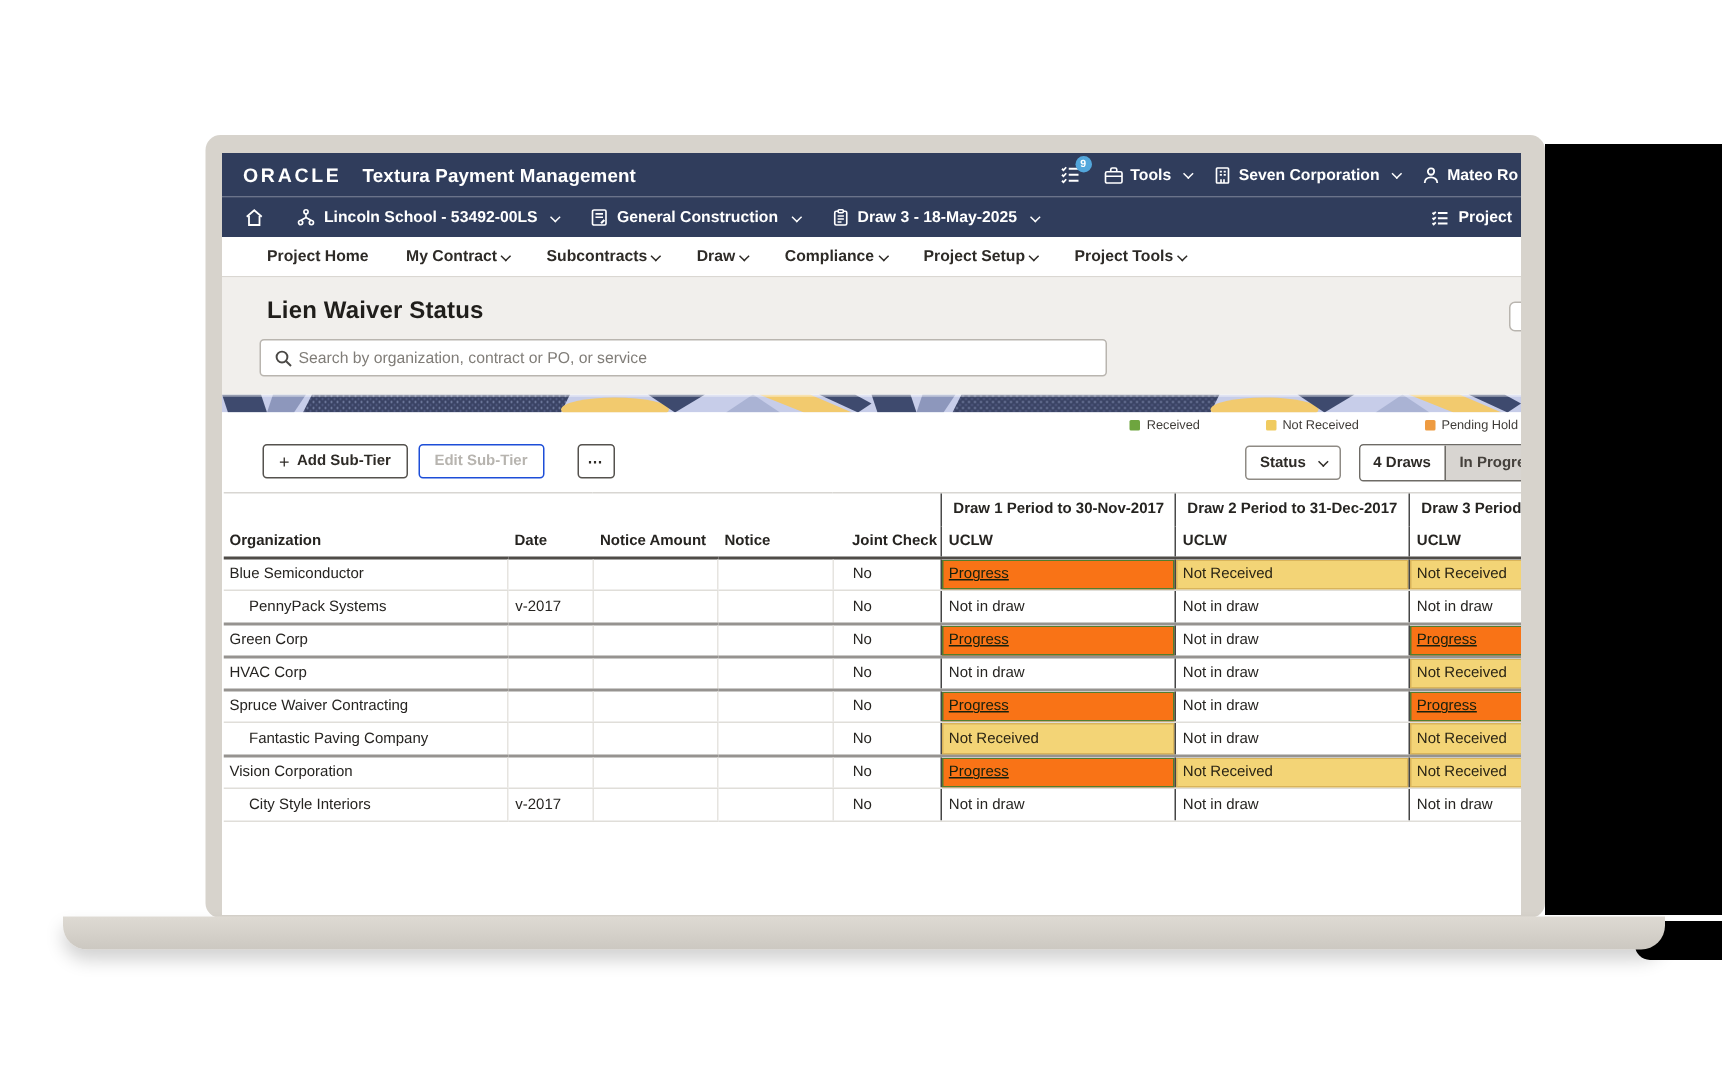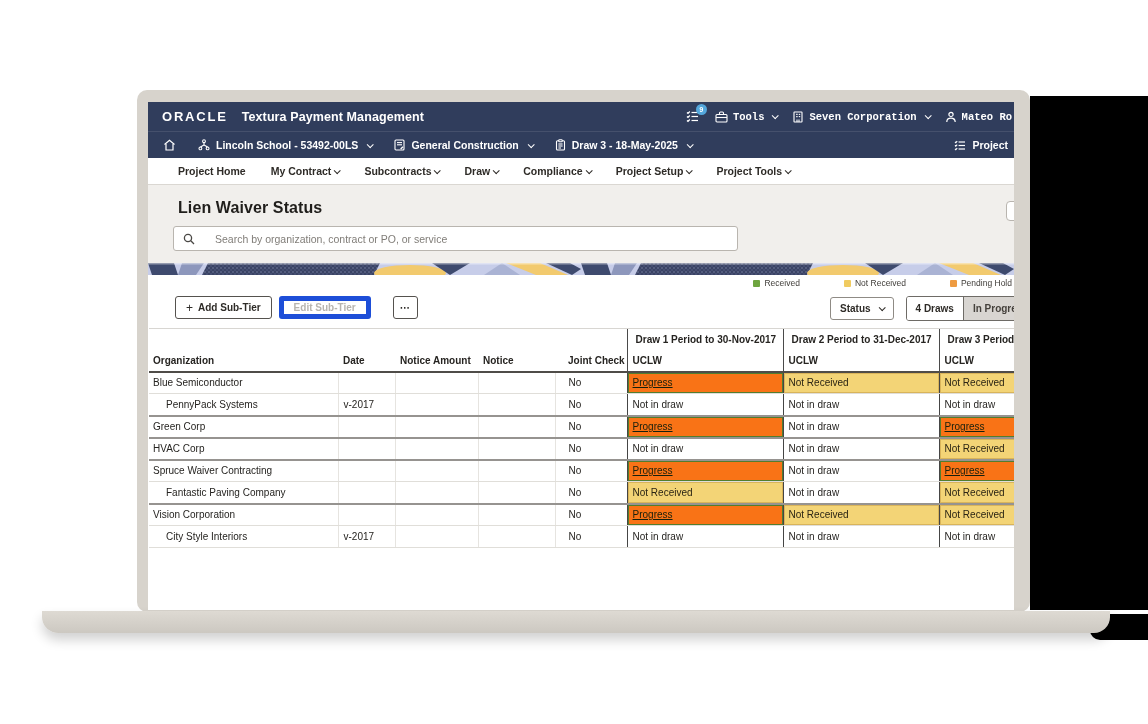--- a/index.html
+++ b/index.html
@@ -14,21 +14,21 @@
   .black-panel  { position:absolute; left:1030px; top:96px; width:118px; height:514px; background:#000; }
   .black-corner { position:absolute; left:1090px; top:614px; width:58px; height:26px; background:#000; border-radius:0 0 0 10px; }
 
   
   .app { position:absolute; left:148px; top:102px; width:866px; height:508px; background:#fff; overflow:hidden; font-size:11px; color:#2c2a26; }
 
   
   .topbar { height:29px; background:#303d5c; display:flex; align-items:center; padding:0 12px 0 14px; color:#fff; }
   .brand-logo { font-size:13px; font-weight:700; letter-spacing:1.8px; }
   .brand-product { margin-left:14px; font-size:12.5px; font-weight:700; letter-spacing:.1px; }
-  .topbar-right { margin-left:auto; margin-right:-10px; display:flex; align-items:center; gap:15px;font-family:Liberation Mono, monospace; }
+  .topbar-right { margin-left:auto; margin-right:-10px; display:flex; align-items:center; gap:15px; }
   .tb-item { display:flex; align-items:center; gap:5px; font-size:10.5px; font-weight:700; white-space:nowrap; cursor:pointer; }
   .icon-wrap { position:relative; display:inline-flex; }
   .badge { position:absolute; top:-6px; right:-7px; min-width:11px; height:11px; border-radius:6px; background:#53a7dc;
            color:#fff; font-size:7px; font-weight:700; display:flex; align-items:center; justify-content:center; padding:0 2px; }
 
   
   .contextbar { height:27px; background:#303d5c; border-top:1px solid rgba(255,255,255,.10);
                 display:flex; align-items:center; gap:22px; padding:0 10px 0 15px; color:#fff; }
   .ctx-item { display:flex; align-items:center; gap:6px; font-size:10.5px; font-weight:700; white-space:nowrap; cursor:pointer; }
   .ctx-right { margin-left:auto; margin-right:-4px; }
@@ -37,21 +37,21 @@
            display:inline-block; transform:rotate(45deg) translateY(-1px); margin-left:3px; }
 
   
   .menubar { height:27px; background:#fff; border-bottom:1px solid #dad7d2; display:flex; align-items:center; gap:25px; padding-left:30px; }
   .menu-item { font-size:10.5px; font-weight:700; color:#2e2b27; display:flex; align-items:center; white-space:nowrap; cursor:pointer; }
 
   
   .graysec { height:78px; background:#f1efec; position:relative; }
   .page-title { padding:14px 0 0 30px; font-size:16px; font-weight:700; color:#201e1b; letter-spacing:.1px; }
   .searchbox { position:absolute; left:25px; top:41px; width:565px; height:25px; background:#fff; border:1px solid #b9b5af; border-radius:3px;
-               display:flex; align-items:center; gap:20px; padding:0 9px; }
+               display:flex; align-items:center; gap:4px; padding:0 9px; }
   .searchbox input { border:none; outline:none; flex:1; font-family:"Liberation Sans", sans-serif; font-size:10.5px; color:#3a3835; background:transparent; }
   .searchbox input::placeholder { color:#807d78; }
   .edge-btn { position:absolute; right:-22px; top:16px; width:30px; height:20px; background:#fff; border:1px solid #b9b5af; border-radius:4px; }
 
   
   .banner { height:12px; line-height:0; }
 
   
   .content { position:relative; height:335px; background:#fff; }
   .legend { position:absolute; top:3px; right:2px; display:flex; align-items:center; gap:12px; font-size:8.5px; color:#3f3c38; }
@@ -59,21 +59,21 @@
   .sq { width:7px; height:7px; border-radius:1px; display:inline-block; }
   .sq-received { background:#6ea53f; }
   .sq-notrec   { background:#f0cb60; }
   .sq-pending  { background:#ee9b41; }
 
   .toolbar { position:absolute; top:21px; left:0; right:0; height:24px; }
   .tb-left { position:absolute; left:27px; top:0; display:flex; align-items:center; }
   .btn { height:23px; border-radius:3px; background:#fff; font-size:10px; font-weight:700; padding:0 10px;
          display:inline-flex; align-items:center; gap:5px; white-space:nowrap; cursor:pointer; color:#2e2b27; }
   .btn-outline { border:1px solid #55524e; }
-  .btn-disabled { border:5px solid #1d4ed8; color:#b7b4af; margin-left:7px; cursor:default; }
+  .btn-disabled { border:1px solid #1d4ed8; color:#b7b4af; margin-left:7px; cursor:default; }
   .btn-more { border:1px solid #55524e; width:25px; padding:0; justify-content:center; margin-left:22px; letter-spacing:1px; }
   .plus { font-size:12px; font-weight:400; line-height:1; }
   .tb-right { position:absolute; left:682px; top:0; display:flex; align-items:center; }
   .btn-status { border:1px solid #8f8b85; padding:0 9px; }
   .seg { margin-left:12px; display:flex; border:1px solid #6e6b66; border-radius:3px; overflow:hidden;text-align:center; }
   .seg-item { height:23px; padding:0 9px; font-size:10px; font-weight:700; display:flex; align-items:center; background:#fff; color:#2e2b27; white-space:nowrap; cursor:pointer; }
   .seg-item.selected { background:#d8d5d1; color:#45413c; border-left:1px solid #6e6b66; min-width:128px; }
 
   
   .table-wrap { position:absolute; top:53px; left:1px; width:865px; overflow:hidden; }

